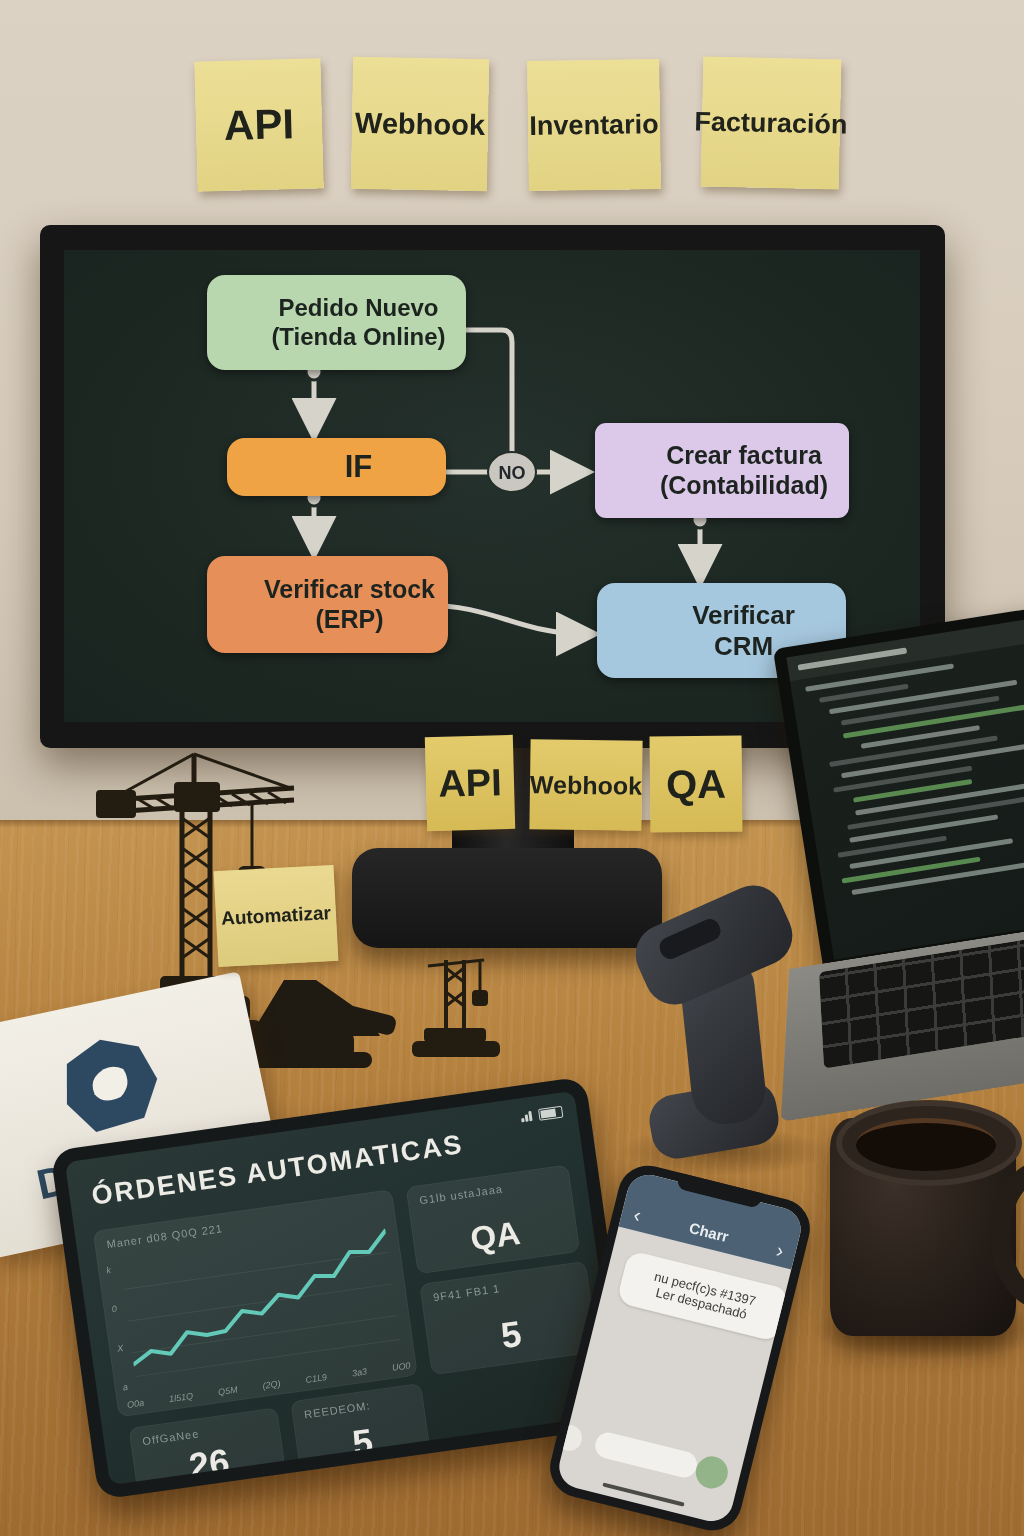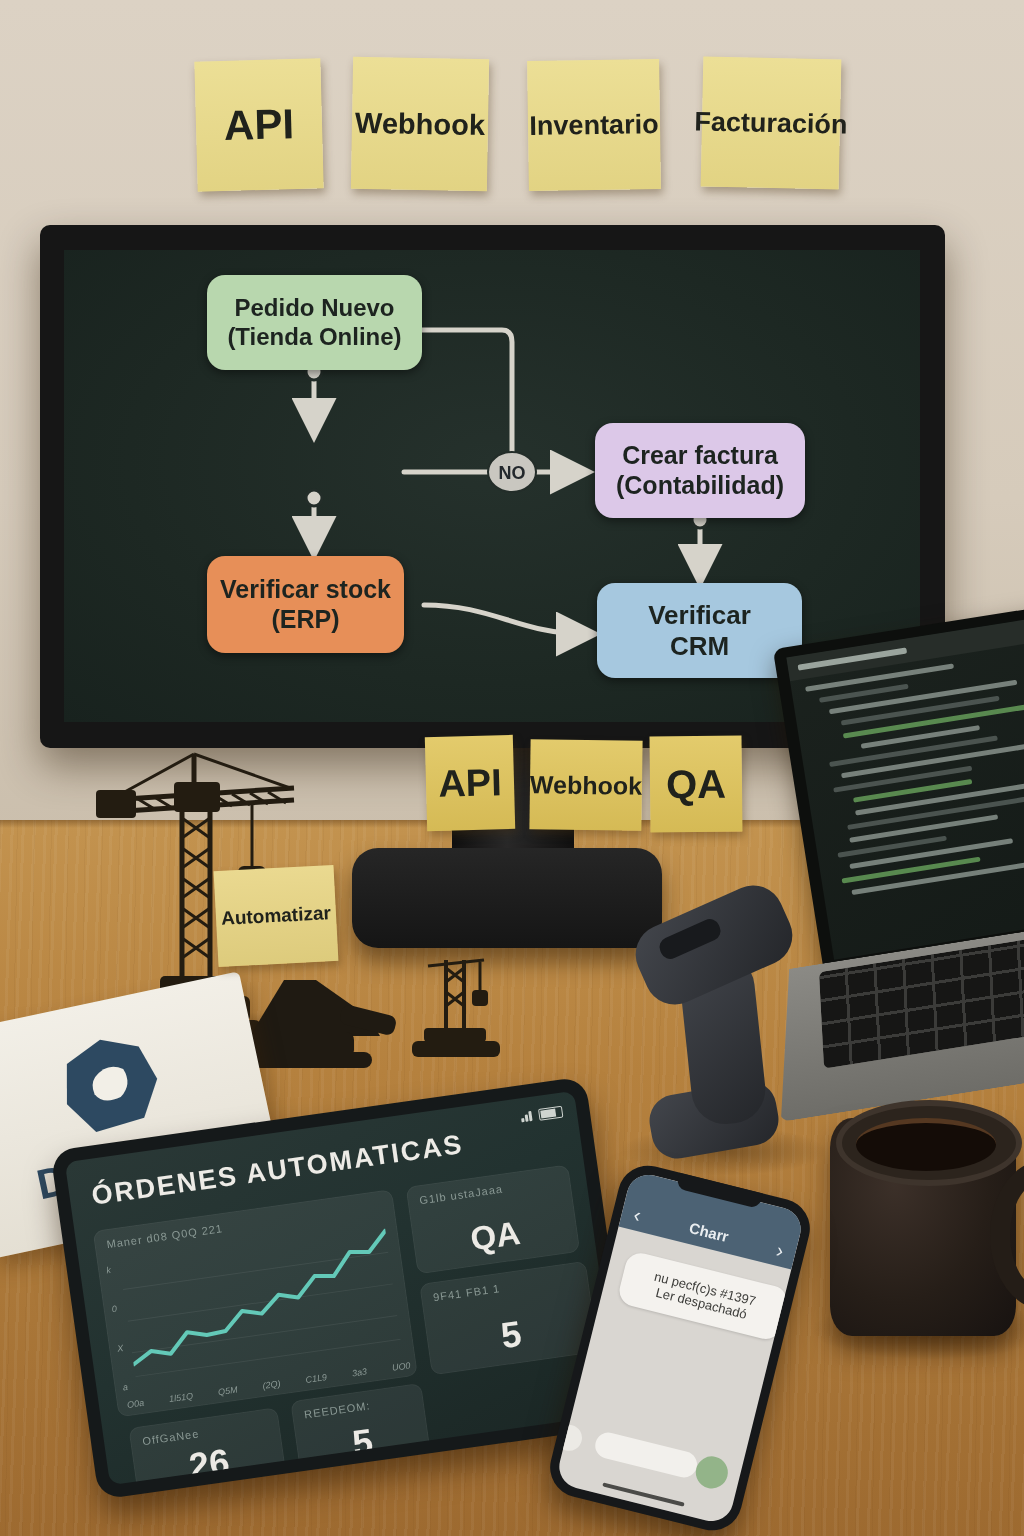--- a/index.html
+++ b/index.html
@@ -29,21 +29,21 @@
   #mscreen{left:64px;top:250px;width:856px;height:472px;background:
            radial-gradient(ellipse at 50% 45%,#25312c 0%,#1d2823 60%,#18221e 100%);overflow:hidden;}
   #stand-neck{left:452px;top:748px;width:122px;height:120px;
               background:linear-gradient(90deg,#101010,#2a2a2a 45%,#101010);}
   #stand-base{left:352px;top:848px;width:310px;height:100px;background:linear-gradient(180deg,#262626,#151515);
               border-radius:26px;box-shadow:0 14px 22px rgba(40,22,4,.5);}
 
   
   .flow-box{position:absolute;display:flex;align-items:center;justify-content:center;text-align:center;
             border-radius:18px;font-weight:700;color:#1d2420;white-space:pre-line;line-height:1.18;
-            box-shadow:0 3px 10px rgba(0,0,0,.45);}
+            box-shadow:0 3px 10px rgba(0,0,0,.45);padding-left:44px;}
   #flow-svg{position:absolute;left:0;top:0;}
 
   
   .dark-stroke{stroke:#231c11;fill:none;}
 
   
   #laptop{left:742px;top:590px;width:420px;height:540px;transform:rotate(-9deg);}
   #lap-screen{left:66px;top:34px;width:350px;height:330px;background:#0d0f0d;border-radius:10px;
               box-shadow:0 10px 24px rgba(30,18,2,.5);}
   #lap-inner{left:78px;top:44px;width:326px;height:306px;background:linear-gradient(160deg,#1b221e,#141a17);overflow:hidden;}
@@ -163,23 +163,24 @@
         <circle cx="250" cy="122" r="8"></circle>
         <circle cx="250" cy="248" r="8"></circle>
         <circle cx="636" cy="270" r="8"></circle>
       </g>
       <ellipse cx="448" cy="222" rx="24" ry="20" fill="#c9c7c0" stroke="#232d29" stroke-width="2"></ellipse>
       <text x="448" y="229" text-anchor="middle" font-size="18" font-weight="700" fill="#23282c">NO</text>
     </svg>
 
     <div class="flow-box" style="left: 143px; top: 25px; width: 215px; height: 95px; font-size: 24px; background: rgb(184, 215, 174);">Pedido Nuevo
 (Tienda Online)</div>
+    <div class="flow-box" style="left: 163px; top: 188px; width: 175px; height: 58px; font-size: 31px; background: rgb(240, 163, 68);">IF</div>
     <div class="flow-box" style="left: 143px; top: 306px; width: 197px; height: 97px; font-size: 25px; background: rgb(231, 143, 88);">Verificar stock
 (ERP)</div>
-    <div class="flow-box" style="left: 531px; top: 173px; width: 210px; height: 95px; font-size: 25px; background: rgb(220, 200, 232);">Crear factura
+    <div class="flow-box" style="left: 531px; top: 173px; width: 210px; height: 95px; font-size: 25px; background: rgb(220, 200, 232); border-radius: 11px;">Crear factura
 (Contabilidad)</div>
     <div class="flow-box" style="left: 533px; top: 333px; width: 205px; height: 95px; font-size: 26px; background: rgb(166, 200, 223);">Verificar
 CRM</div>
   </div>
 
   <div class="abs note gold" style="left:426px;top:736px;width:88px;height:94px;font-size:38px;transform:rotate(-1.5deg);z-index:6;">
       <span>API</span>
     </div>
   <div class="abs note gold" style="left:530px;top:740px;width:112px;height:90px;font-size:25px;transform:rotate(0.8deg);z-index:6;">
       <span>Webhook</span>

